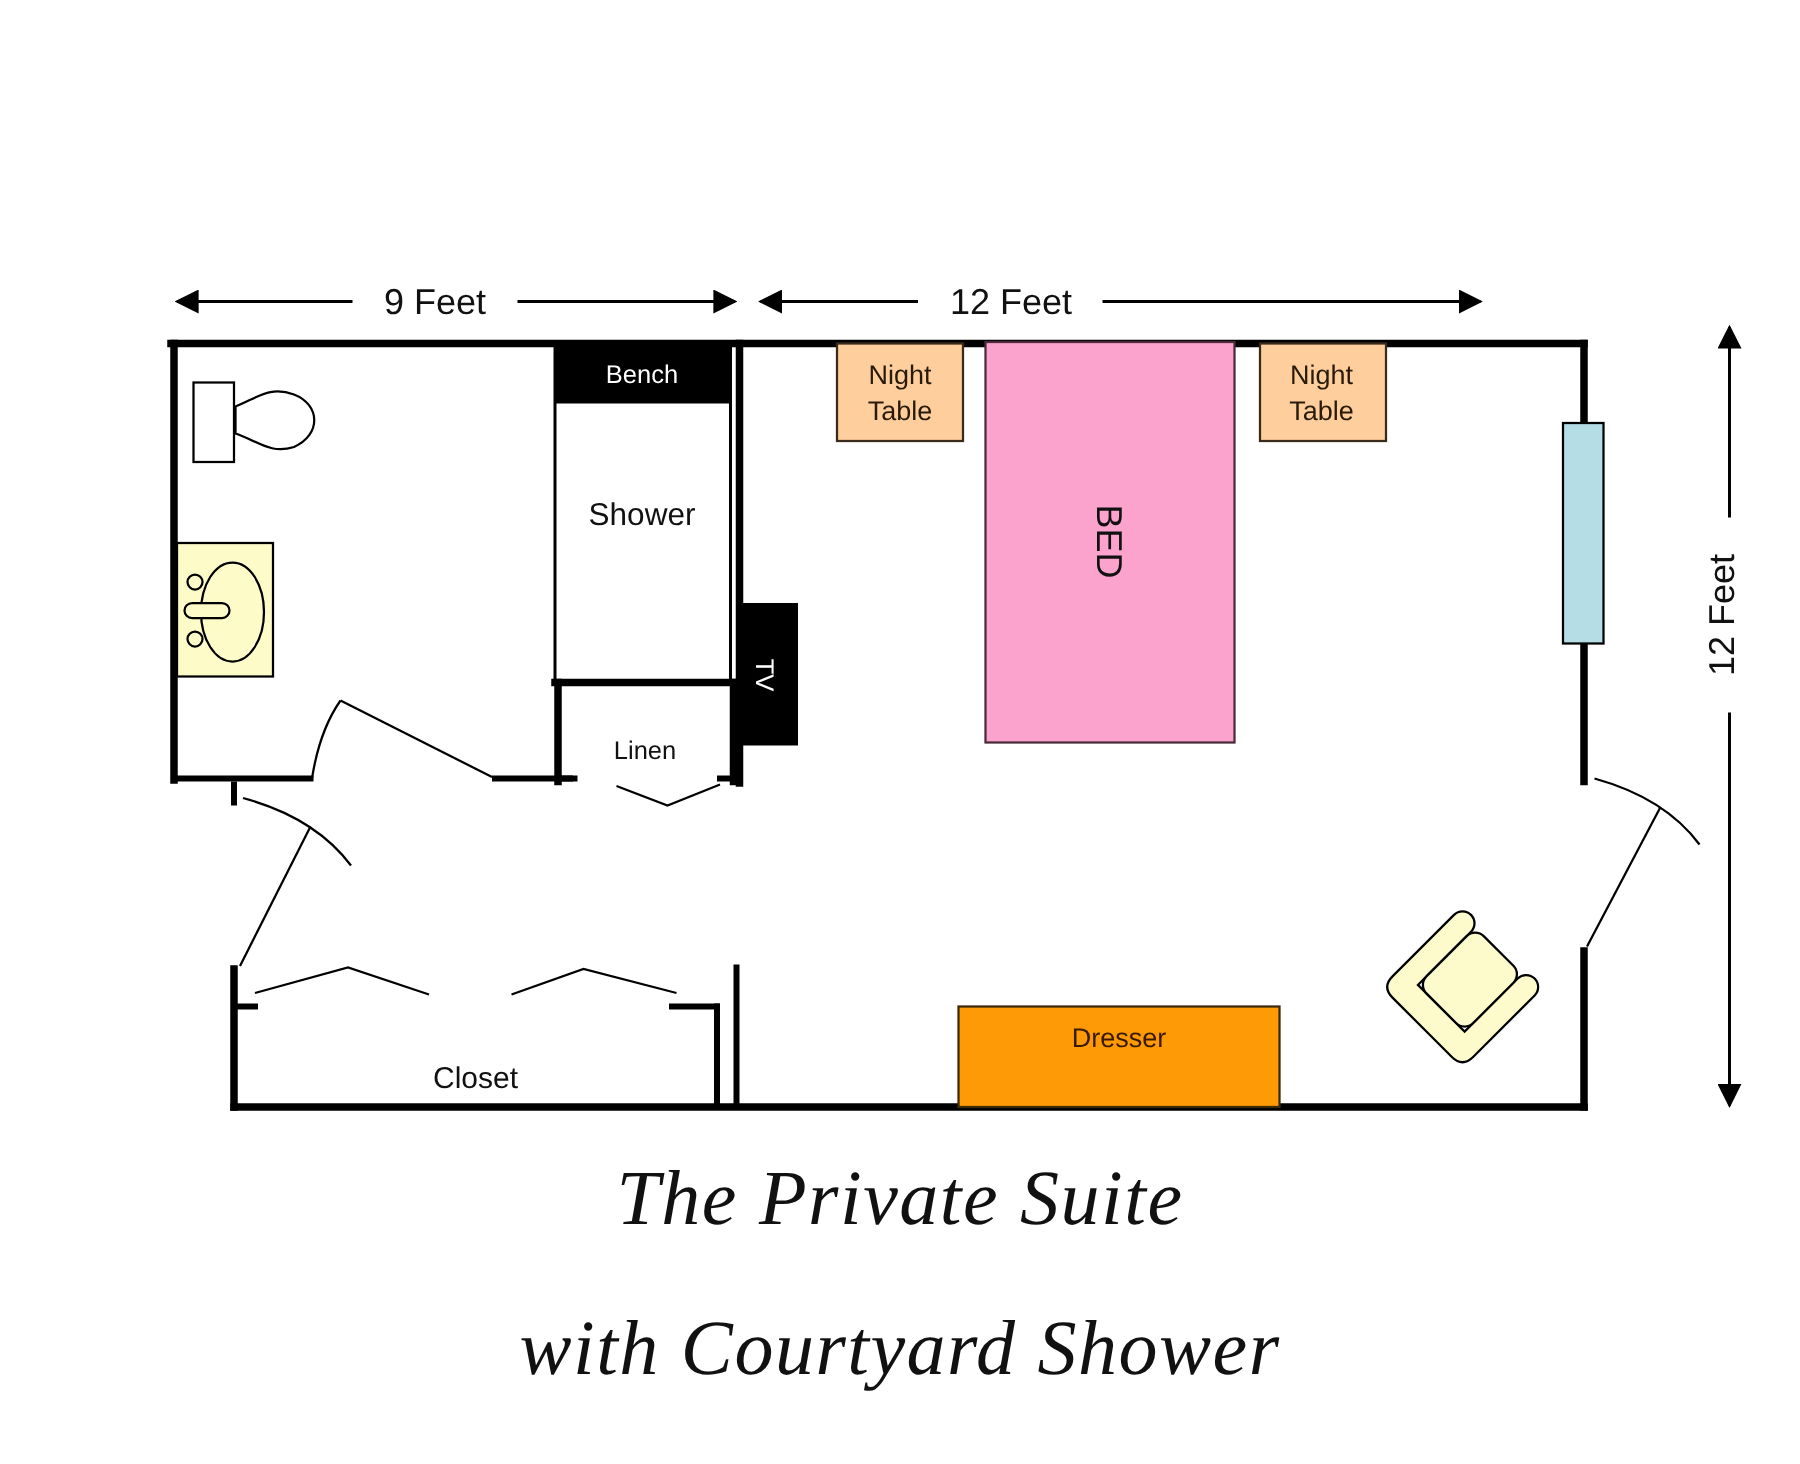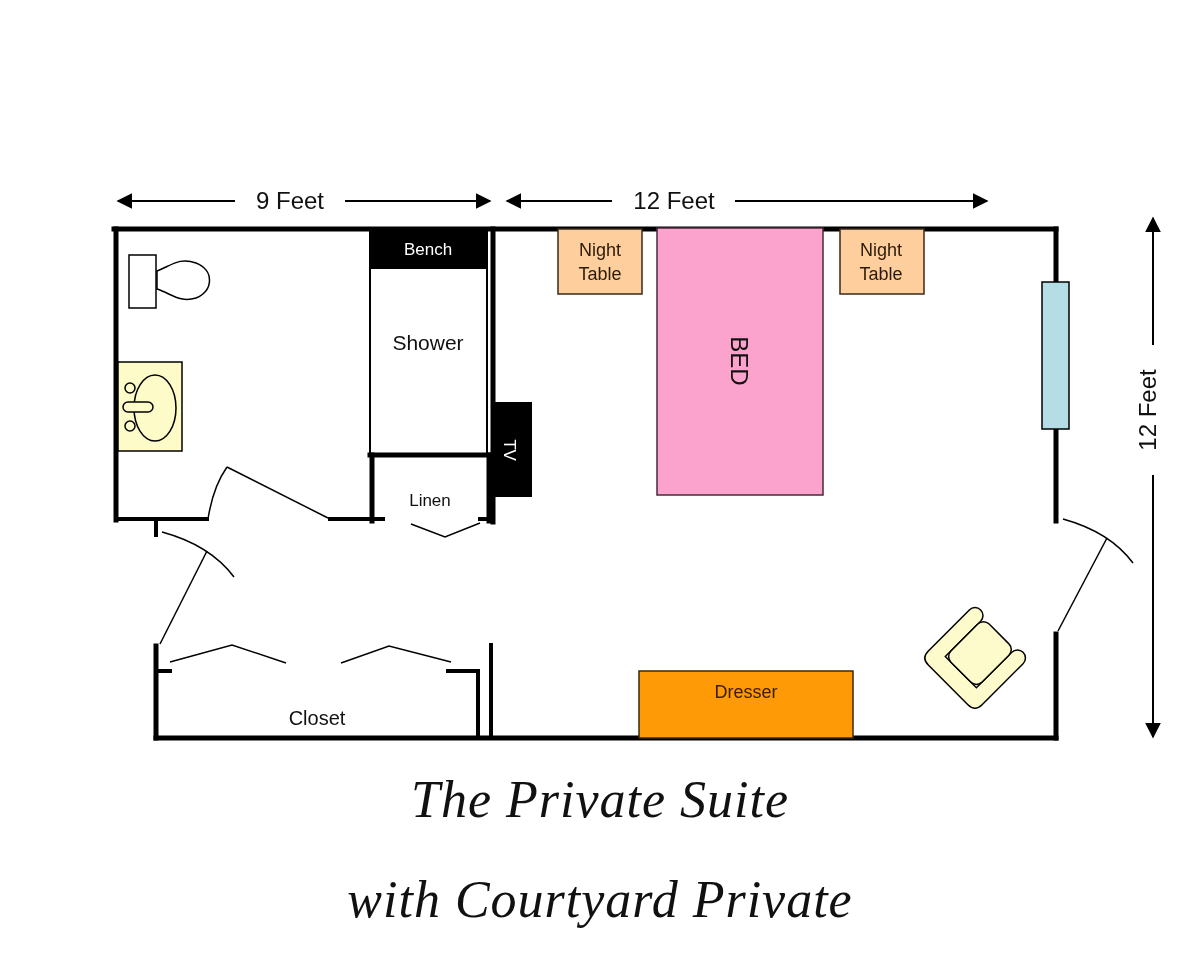--- a/index.html
+++ b/index.html
@@ -145,13 +145,13 @@
     <text class="lbl furn" x="746" y="698" text-anchor="middle" style="fill:#3a1a00">Dresser</text>
   </g>
 
   <g transform="translate(975,658) rotate(45)" stroke="#000" stroke-width="1.5" fill="#fdfbcc">
     <path d="M-38,-30 a8,8 0 0 1 16,0 L-22,20 L22,20 L22,-30 a8,8 0 0 1 16,0 L38,28 Q38,38 28,38 L-28,38 Q-38,38 -38,28 Z"></path>
     <rect x="-22" y="-34" width="44" height="54" rx="8"></rect>
   </g>
 </svg>
 
 <div class="title t1">The Private Suite</div>
-<div class="title t2">with Courtyard Private</div>
+<div class="title t2">with Courtyard Shower</div>
 
 </body></html>

